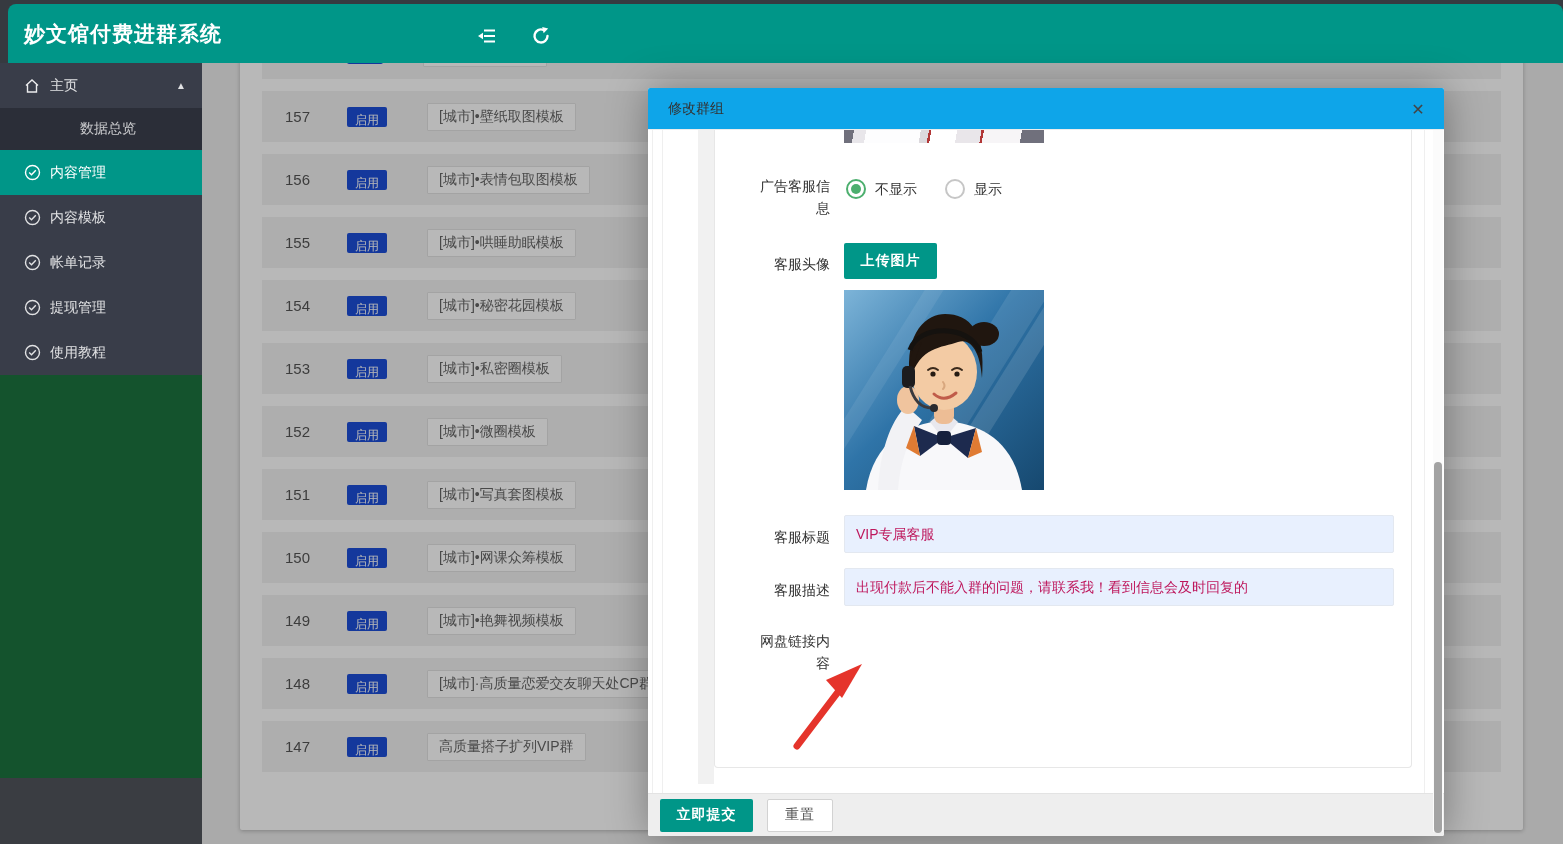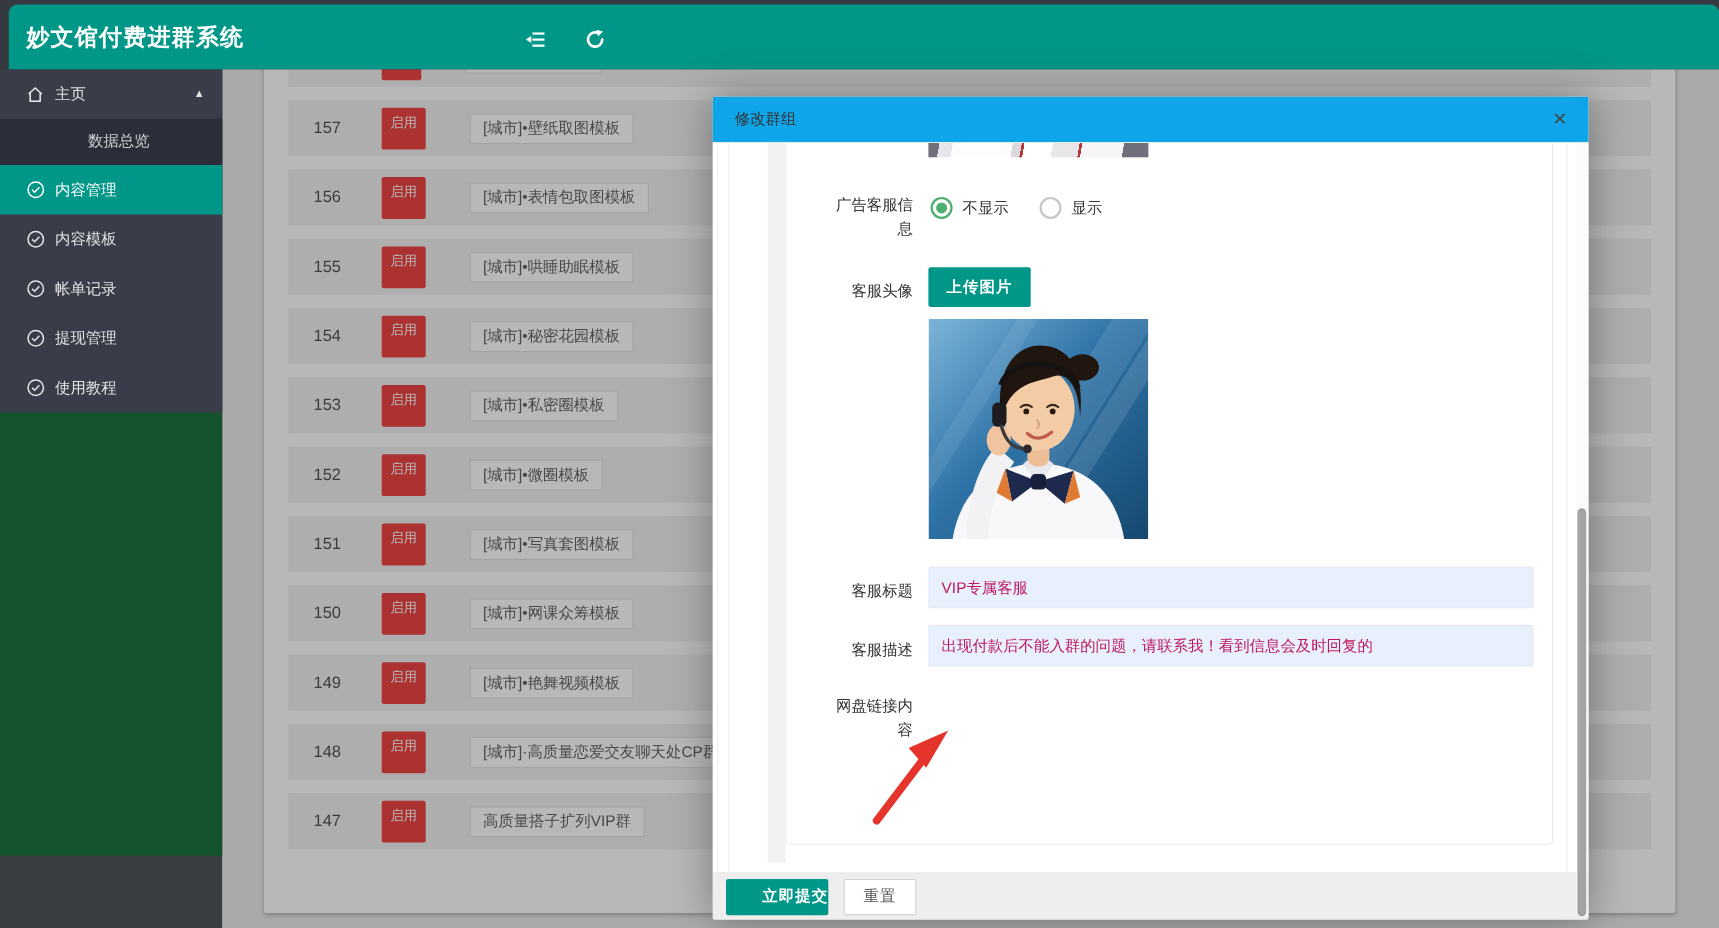--- a/index.html
+++ b/index.html
@@ -26,22 +26,22 @@
   .side-sub { height:42px; background:#2b2e38; display:flex; align-items:center; color:rgba(255,255,255,.75); font-size:14px; cursor:pointer;padding-left:44px; }
   .side-sub span { margin-left:36px; }
   .collapse-arrow { position:absolute; right:16px; font-size:10px; color:rgba(255,255,255,.85); }
 
   
   .main-bg { position:absolute; left:202px; top:40px; width:1361px; height:804px; background:#ececec; z-index:1; }
   .card { position:absolute; left:240px; top:20px; width:1283px; height:810px; background:#fff; border-radius:2px;
           box-shadow:0 1px 4px rgba(0,0,0,.25); z-index:2; }
   .trow { position:absolute; left:22px; right:22px; height:51px; background:#f2f2f2; display:flex; align-items:center; }
   .tid { width:40px; margin-left:23px; font-size:15px; color:#555; }
-  .badge { display:inline-block; min-width:40px; height:38px; line-height:26px; text-align:left; padding:0 8px;
-           background:#ef4444; color:#fff; font-size:12px; border-radius:2px; margin-left:22px; cursor:pointer; }
+  .badge { display:inline-block; min-width:40px; height:20px; line-height:26px; text-align:left; padding:0 8px;
+           background:#1d4ed8; color:#fff; font-size:12px; border-radius:2px; margin-left:22px; cursor:pointer; }
   .tname { display:inline-block; margin-left:40px; padding:4px 11px; min-height:27px; background:#fff;
            border:1px solid #e2e2e2; border-radius:1px; font-size:14px; color:#666; cursor:text; }
   .trow.partial .badge { min-width:36px; }
   .trow.partial .tname { min-width:124px; }
 
   .overlay { position:absolute; left:202px; top:63px; width:1361px; height:781px; background:rgba(0,0,0,.28); z-index:10; }
 
   
   .modal { position:absolute; left:648px; top:88px; width:796px; height:748px; background:#fff; border-radius:2px;
            box-shadow:1px 1px 40px rgba(0,0,0,.35); z-index:20; }
@@ -79,21 +79,21 @@
   .resize-corner { position:absolute; right:2px; bottom:2px; width:10px; height:10px;
     background:linear-gradient(135deg,transparent 0 50%,#999 50% 56%,transparent 56% 72%,#999 72% 78%,transparent 78%); }
 
   .m-hl-right { left:776px; }
   .m-scrollbar { position:absolute; right:1px; top:42px; height:702px; width:10px; background:#fbfbfb; z-index:3; }
   .m-thumb { position:absolute; left:1px; top:332px; width:8px; height:371px; background:#a3a3a3; border-radius:4px; cursor:grab; }
 
   .m-footer { position:absolute; left:0; bottom:0; width:100%; height:43px; background:#eeeeee; border-top:1px solid #e3e3e3;
               border-radius:0 0 2px 2px; display:flex; align-items:center; }
   .btn-submit { margin-left:12px; width:93px; height:33px; background:#009688; color:#fff; border:none; border-radius:2px;
-                font-size:14px; font-weight:600; cursor:pointer; letter-spacing:1px;text-align:right; }
+                font-size:14px; font-weight:600; cursor:pointer; letter-spacing:1px; }
   .btn-reset { margin-left:14px; width:66px; height:33px; background:#fff; color:#555; border:1px solid #d2d2d2;
                border-radius:2px; font-size:14px; cursor:pointer; letter-spacing:1px; }
 
   .arrow-anno { position:absolute; left:770px; top:652px; width:110px; height:100px; z-index:30; pointer-events:none; }
 </style>
 </head>
 <body>
 
 <div class="stage">
 

